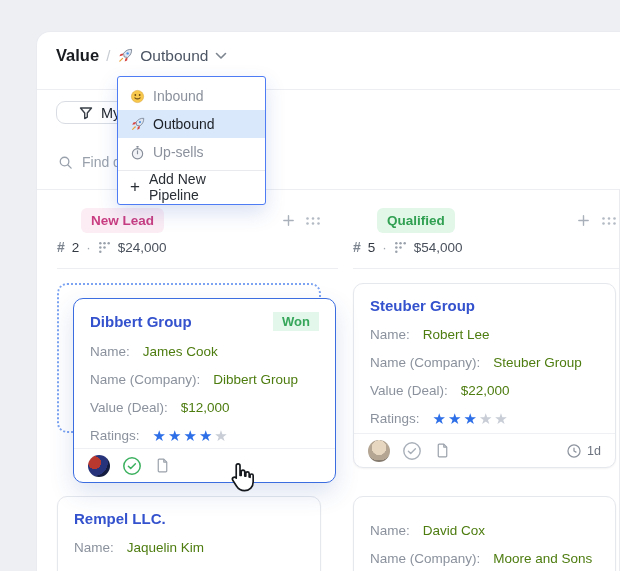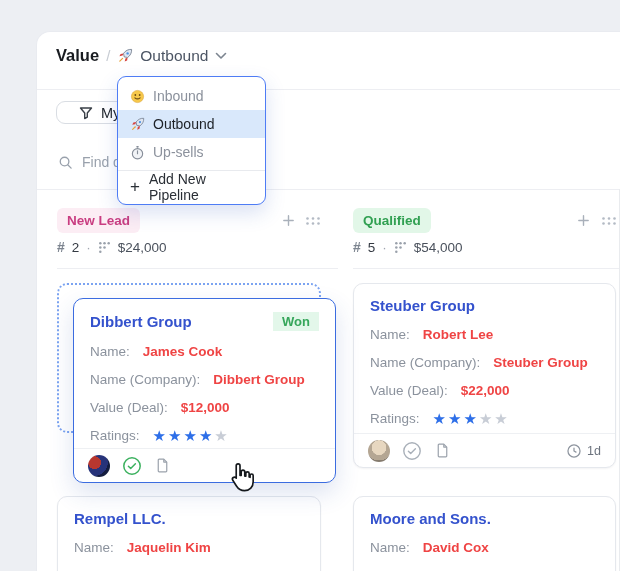--- a/index.html
+++ b/index.html
@@ -24,21 +24,21 @@
   
   .my-btn { position:absolute; left:19px; top:69px; width:72px; height:23px;
             display:flex; align-items:center; gap:8px; padding:0 22px;
             background:#fff; border:1px solid #d9dde3; border-radius:9px;
             font-size:14.5px; color:#20252c; }
   .search-row { position:absolute; left:21px; top:122px; display:flex; align-items:center; gap:9px; }
   .search-text { font-size:14px; color:#99a1ac; }
 
   
   .badge { position:absolute; top:176px; height:25px; display:flex; align-items:center;
-           padding:0 10px; border-radius:6px; font-size:13.5px; font-weight:600; }
+           padding:0 10px; border-radius:6px; font-size:13.5px; font-weight:600;margin-left:24px; }
   .badge-newlead { left:20px; background:#fcedf4; color:#c93d81; }
   .badge-qualified { left:316px; background:#e2f7e8; color:#31a052; }
   .colicon { position:absolute; top:181px; }
   .stats { position:absolute; top:207px; display:flex; align-items:center; gap:7px; font-size:13.5px; }
   .stats-1 { left:20px; } .stats-2 { left:316px; }
   .hash { color:#7d8590; font-size:14px; font-weight:600; }
   .count { color:#343a43; }
   .dotsep { color:#a0a6b0; }
   .amount { color:#4a515c; }
   .coldiv { position:absolute; top:236px; height:1px; background:#edeef2; }
@@ -48,21 +48,21 @@
 
   
   .card { position:absolute; background:#fff; border:1px solid #e5e8ed; border-radius:10px;
           box-shadow:0 1px 2px rgba(16,24,40,.05); padding:13px 16px 0; }
   .card-title { font-size:15px; font-weight:700; color:#3452cd; cursor:pointer; }
   .card-top { display:flex; align-items:center; justify-content:space-between; }
   .won-badge { background:#e3f7ea; color:#36a65b; font-size:13px; font-weight:600;
                padding:2px 9px; border-radius:0; }
   .frow { display:flex; align-items:center; gap:13px; margin-top:13px; font-size:13.5px; white-space:nowrap; }
   .flabel { color:#8b929d; }
-  .fvalue { color:#ef4444; font-weight:700; }
+  .fvalue { color:#4d7c0f; font-weight:400; }
   .stars { display:flex; gap:2px; }
   .star { font-size:15px; line-height:1; }
   .star.on { color:#2e6fe8; } .star.off { color:#c8cdd6; }
   .card-footer { position:absolute; left:0; right:0; bottom:0; height:34px;
                  border-top:1px solid #eef0f3; display:flex; align-items:center; gap:12px; padding:0 14px; }
   .avatar { width:22px; height:22px; border-radius:50%; flex:0 0 auto; }
   .avatar-dibbert { background:radial-gradient(circle at 30% 35%, #b8372f 0 30%, #27337a 31% 62%, #141d3f 63%); }
   .avatar-steuber { background:radial-gradient(circle at 50% 35%, #e7d7c0 0 40%, #b4a693 41% 70%, #857b6e 71%); }
   .footer-right { margin-left:auto; display:flex; align-items:center; gap:5px; }
   .timestamp { font-size:12.5px; color:#6c737e; }
@@ -70,21 +70,21 @@
   .card-dibbert { left:36px; top:266px; width:263px; height:185px;
                   border:1.5px solid #3b6ce0; box-shadow:0 10px 24px rgba(45,80,170,.16); z-index:3; }
   .card-steuber { left:316px; top:251px; width:263px; height:185px; }
   .card-rempel  { left:20px; top:464px; width:264px; height:150px; }
   .card-moore   { left:316px; top:464px; width:263px; height:150px; }
   .drop-placeholder { position:absolute; left:20px; top:251px; width:264px; height:150px;
                       border:2px dotted #7ba3f1; border-radius:10px; z-index:1; }
 
   
   .dropdown { position:absolute; left:117px; top:76px; width:149px; z-index:6;
-              background:#fff; border:1.5px solid #4e7cf5; border-radius:9px;
+              background:#fff; border:1.5px solid #4e7cf5; border-radius:3px;
               box-shadow:0 8px 20px rgba(50,90,190,.18); padding:5px 0 2px; }
   .dd-item { height:28px; display:flex; align-items:center; gap:8px; padding:0 12px;
              font-size:14px; color:#8b919c; cursor:pointer; }
   .dd-item.selected { background:#d9e8fb; color:#1d2127; }
   .dd-divider { height:1px; background:#e8eaee; margin-top:4px; }
   .dd-add { height:31px; display:flex; align-items:center; gap:9px; padding:0 12px;
             font-size:14px; color:#2a2f36; cursor:pointer; }
   .dd-add-glyph { font-size:17px; color:#2a2f36; line-height:1; }
 
   .cursor { position:absolute; left:229px; top:462px; z-index:9; }
@@ -321,23 +321,20 @@
           <span class="flabel">Name:</span>
           <span class="fvalue">Jaquelin Kim</span>
         </div>
       <div class="frow">
           <span class="flabel">Name (Company):</span>
           <span class="fvalue">Rempel LLC</span>
         </div>
     </div>
 
     <div class="card card-moore">
-      <div class="card-top">
-        <span class="card-title">Moore and Sons.</span>
-      </div>
       <div class="frow">
           <span class="flabel">Name:</span>
           <span class="fvalue">David Cox</span>
         </div>
       <div class="frow">
           <span class="flabel">Name (Company):</span>
           <span class="fvalue">Moore and Sons</span>
         </div>
     </div>
   </div>

